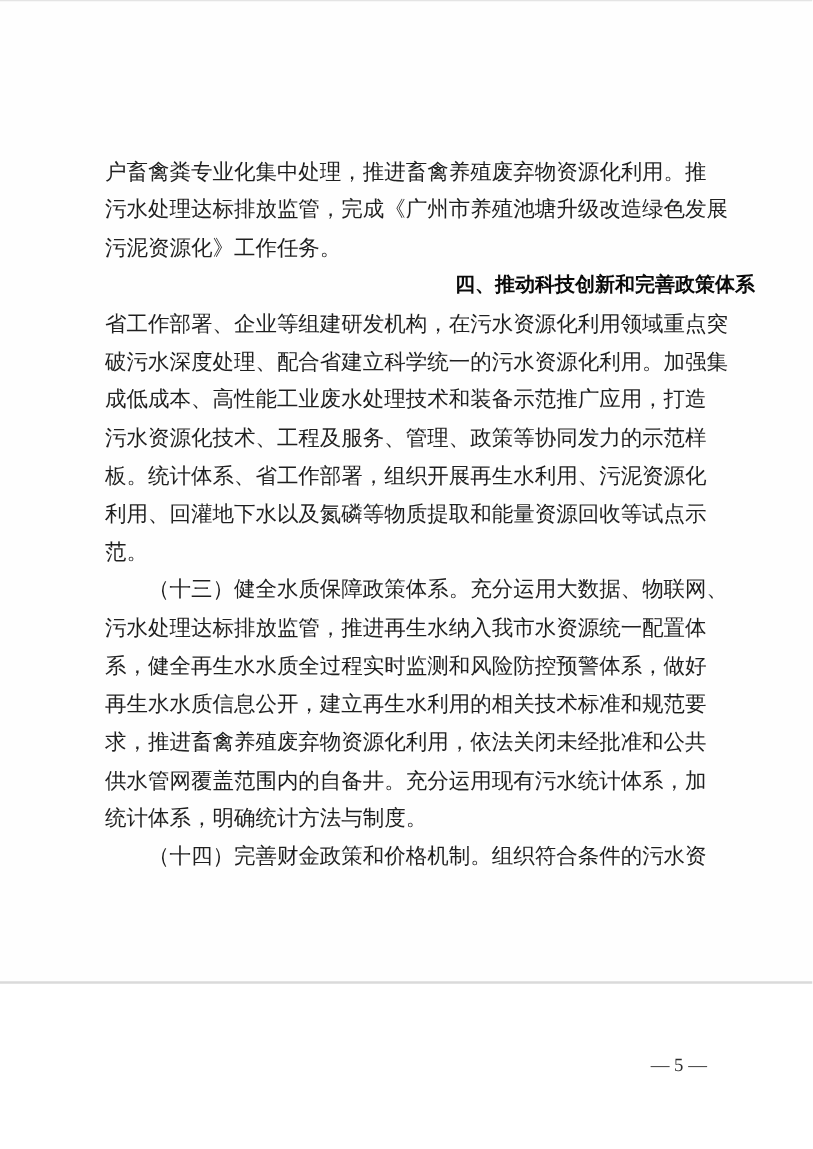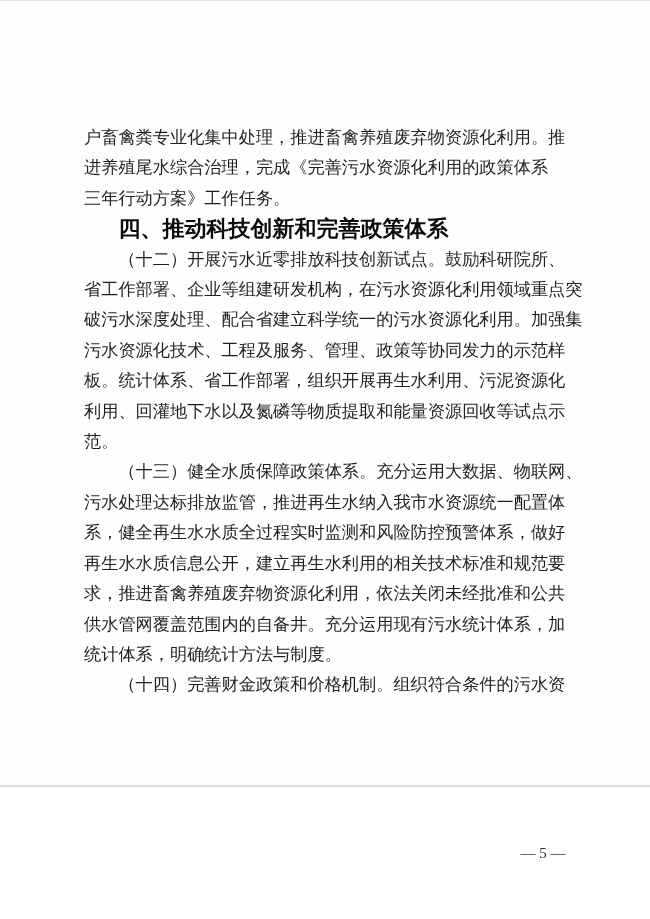--- a/index.html
+++ b/index.html
@@ -51,22 +51,23 @@
     color: #1f1f1f;
     white-space: nowrap;
     font-family: "Liberation Serif", "DejaVu Serif", serif;
   }
   .line.indented {
     text-indent: 34.4px;
   }
   .line.heading {
     font-family: "Liberation Sans", "DejaVu Sans", sans-serif;
     font-weight: bold;
-    font-size: 22px;
+    font-size: 16px;
     color: #0a0a0a;
+    text-align: right;
   }
   .page-number {
     position: absolute;
     left: 512px;
     top: 845px;
     width: 62px;
     height: 17px;
     line-height: 17px;
     text-align: center;
     font-size: 15px;
@@ -76,30 +77,30 @@
   }
 </style>
 </head>
 <body>
 
 <div class="page">
   <div class="edge-top"></div>
   <div class="text-block" id="text-block">
       <div class="para">
         <div class="line">户畜禽粪专业化集中处理，推进畜禽养殖废弃物资源化利用。推</div>
-        <div class="line">进养殖尾水综合治理，完成《完善污水资源化利用的政策体系</div>
-        <div class="line">三年行动方案》工作任务。</div>
+        <div class="line">污水处理达标排放监管，完成《广州市养殖池塘升级改造绿色发展</div>
+        <div class="line">污泥资源化》工作任务。</div>
       </div>
       <div class="para">
         <div class="line heading indented">四、推动科技创新和完善政策体系</div>
       </div>
       <div class="para">
-        <div class="line indented">（十二）开展污水近零排放科技创新试点。鼓励科研院所、</div>
         <div class="line">省工作部署、企业等组建研发机构，在污水资源化利用领域重点突</div>
         <div class="line">破污水深度处理、配合省建立科学统一的污水资源化利用。加强集</div>
+        <div class="line">成低成本、高性能工业废水处理技术和装备示范推广应用，打造</div>
         <div class="line">污水资源化技术、工程及服务、管理、政策等协同发力的示范样</div>
         <div class="line">板。统计体系、省工作部署，组织开展再生水利用、污泥资源化</div>
         <div class="line">利用、回灌地下水以及氮磷等物质提取和能量资源回收等试点示</div>
         <div class="line">范。</div>
       </div>
       <div class="para">
         <div class="line indented">（十三）健全水质保障政策体系。充分运用大数据、物联网、</div>
         <div class="line">污水处理达标排放监管，推进再生水纳入我市水资源统一配置体</div>
         <div class="line">系，健全再生水水质全过程实时监测和风险防控预警体系，做好</div>
         <div class="line">再生水水质信息公开，建立再生水利用的相关技术标准和规范要</div>

